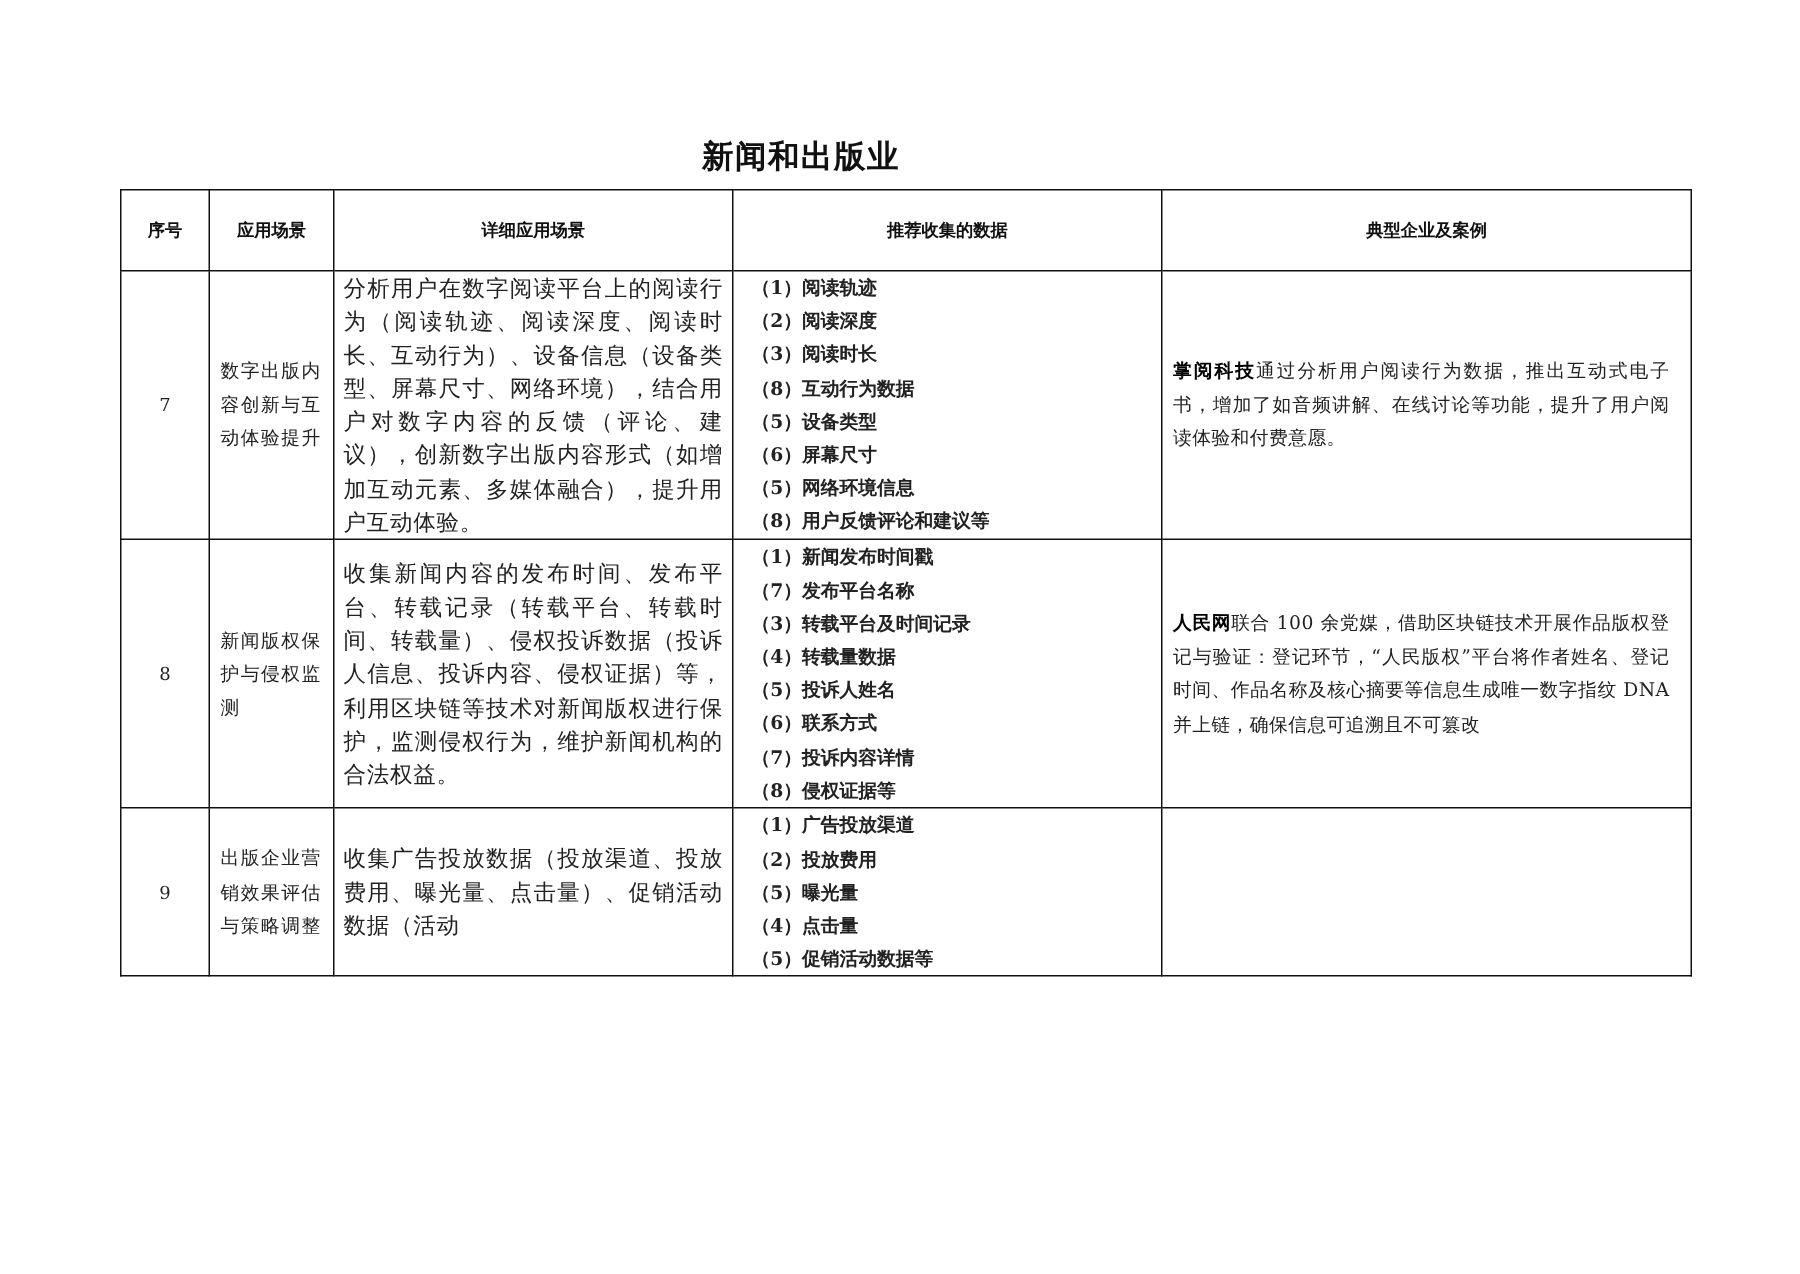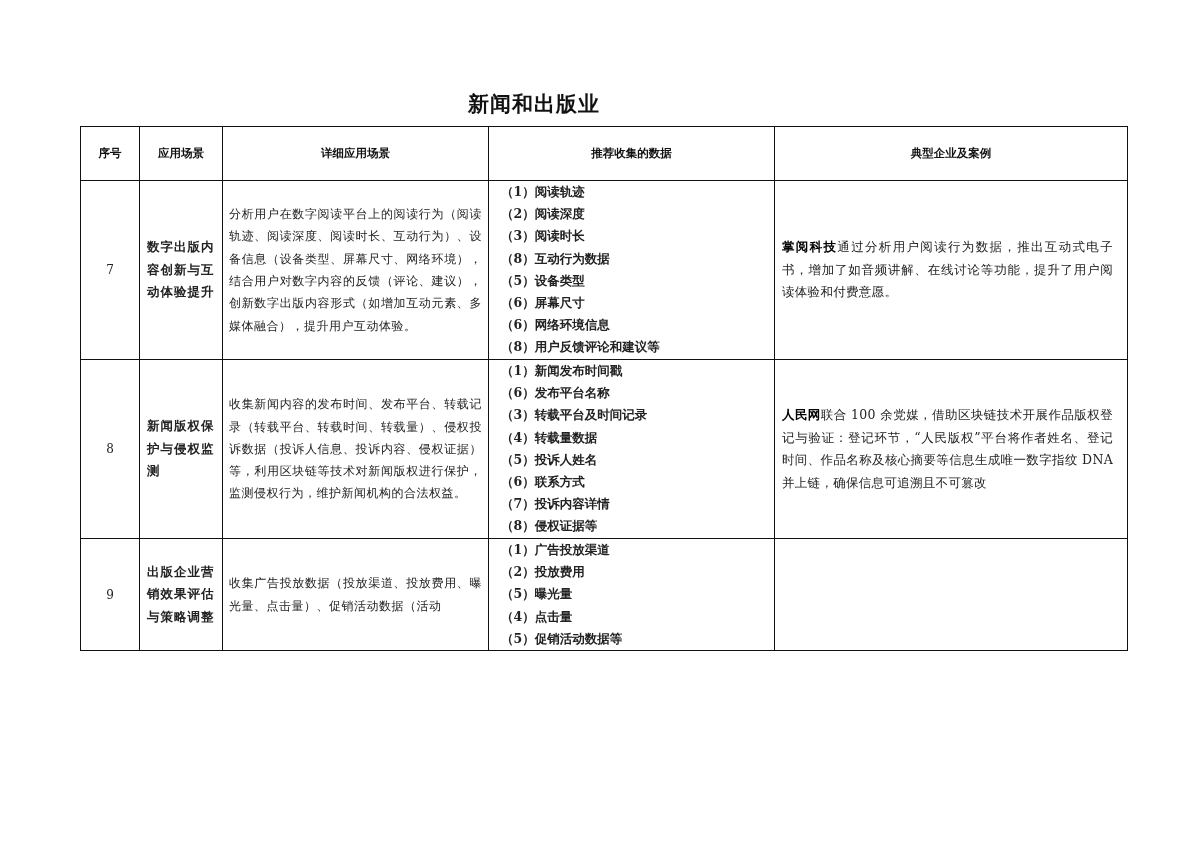--- a/index.html
+++ b/index.html
@@ -7,22 +7,22 @@
          font-family:"DejaVu Serif","Liberation Serif",serif; color:#222; }
   .title { position:absolute; left:0; width:1068px; top:90px; text-align:center;
            font-family:"DejaVu Sans","Liberation Sans",sans-serif; font-weight:bold;
            font-size:21px; color:#111; letter-spacing:1px; }
   table { position:absolute; left:80px; top:126px; border-collapse:collapse;
           table-layout:fixed; width:1047px; }
   td, th { border:1.5px solid #111; padding:16px; vertical-align:middle; }
   th { height:21px; font-family:"DejaVu Sans","Liberation Sans",sans-serif;
        font-size:11.5px; font-weight:bold; text-align:center; color:#111; }
   .num { text-align:center; font-size:12px; }
-  .scene { font-size:12.5px; line-height:22.5px; padding:0 6px 0 7px; letter-spacing:1px;font-weight:bold; }
-  .detail { font-size:12px; line-height:22.3px; padding:0 6px 0 6px; text-align:justify; letter-spacing:0.5px; }
+  .scene { font-size:12.5px; line-height:22.5px; padding:0 6px 0 7px; letter-spacing:1px; }
+  .detail { font-size:15px; line-height:22.3px; padding:0 6px 0 6px; text-align:justify; letter-spacing:0.5px; }
   .datalist { font-size:12.5px; line-height:22.2px; padding:0 0 0 12px; vertical-align:top; }
   .datalist div { white-space:nowrap;font-weight:bold; }
   .case { font-size:12.5px; line-height:22.5px; padding:0 14px 0 7px; text-align:justify; letter-spacing:0.3px; }
   .case b { font-family:"DejaVu Sans","Liberation Sans",sans-serif; font-weight:bold; color:#000; }
 </style>
 </head>
 <body>
 
 <div class="title">新闻和出版业</div>
 
@@ -48,32 +48,32 @@
       <td class="num">7</td>
       <td class="scene">数字出版内容创新与互动体验提升</td>
       <td class="detail">分析用户在数字阅读平台上的阅读行为（阅读轨迹、阅读深度、阅读时长、互动行为）、设备信息（设备类型、屏幕尺寸、网络环境），结合用户对数字内容的反馈（评论、建议），创新数字出版内容形式（如增加互动元素、多媒体融合），提升用户互动体验。</td>
       <td class="datalist">
         <div>（1）阅读轨迹</div>
         <div>（2）阅读深度</div>
         <div>（3）阅读时长</div>
         <div>（8）互动行为数据</div>
         <div>（5）设备类型</div>
         <div>（6）屏幕尺寸</div>
-        <div>（6）网络环境信息</div>
+        <div>（5）网络环境信息</div>
         <div>（8）用户反馈评论和建议等</div>
       </td>
       <td class="case"><b>掌阅科技</b><span>通过分析用户阅读行为数据，推出互动式电子书，增加了如音频讲解、在线讨论等功能，提升了用户阅读体验和付费意愿。</span></td>
     </tr>
     <tr style="height:179px">
       <td class="num">8</td>
       <td class="scene">新闻版权保护与侵权监测</td>
       <td class="detail">收集新闻内容的发布时间、发布平台、转载记录（转载平台、转载时间、转载量）、侵权投诉数据（投诉人信息、投诉内容、侵权证据）等，利用区块链等技术对新闻版权进行保护，监测侵权行为，维护新闻机构的合法权益。</td>
       <td class="datalist">
         <div>（1）新闻发布时间戳</div>
-        <div>（6）发布平台名称</div>
+        <div>（7）发布平台名称</div>
         <div>（3）转载平台及时间记录</div>
         <div>（4）转载量数据</div>
         <div>（5）投诉人姓名</div>
         <div>（6）联系方式</div>
         <div>（7）投诉内容详情</div>
         <div>（8）侵权证据等</div>
       </td>
       <td class="case"><b>人民网</b><span>联合 100 余党媒，借助区块链技术开展作品版权登记与验证：登记环节，“人民版权”平台将作者姓名、登记时间、作品名称及核心摘要等信息生成唯一数字指纹 DNA 并上链，确保信息可追溯且不可篡改</span></td>
     </tr>
     <tr style="height:111px">

